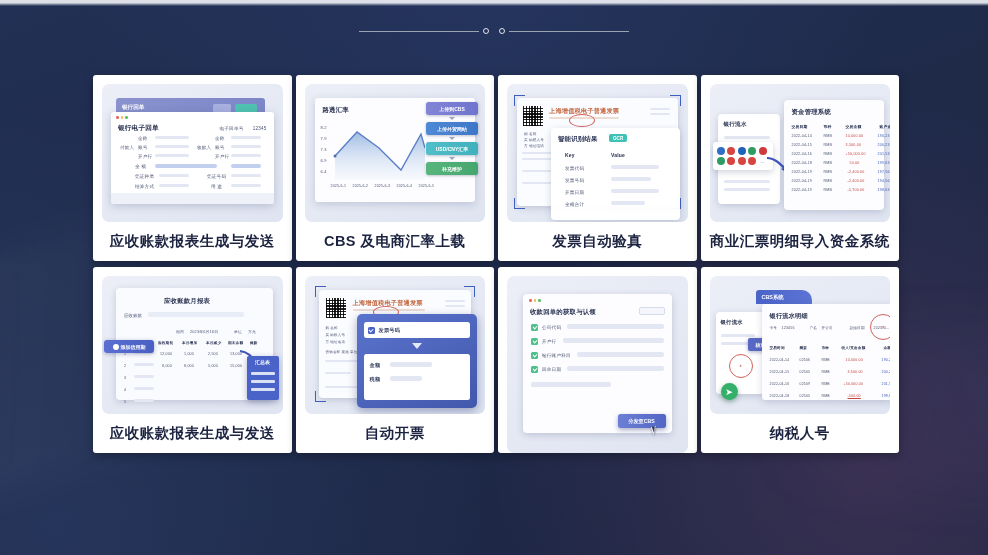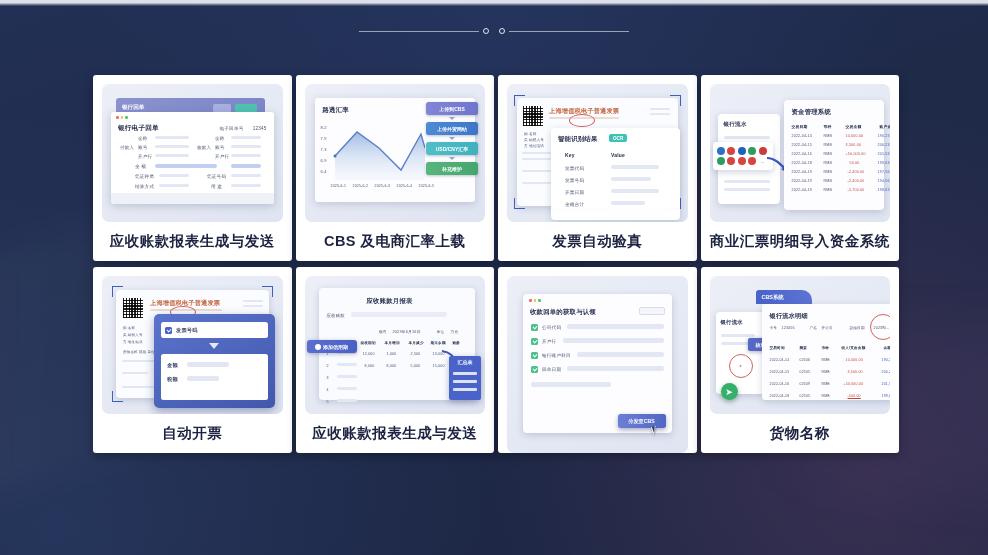--- a/index.html
+++ b/index.html
@@ -473,20 +473,82 @@
         <span class="txt" style="left:40px;top:88px;font-size:3.6px">RMB</span>
         <span class="txt" style="left:64px;top:88px;font-size:3.6px;color:#c4463f">-5,700.00</span>
         <span class="txt" style="left:94px;top:88px;font-size:3.6px;color:#3a5bb8">198,634.00</span>
       </div>
     </div>
     <div class="card-label">商业汇票明细导入资金系统</div>
   </div>
 
   <div class="card">
     <div class="card-thumb">
+      <div class="pane" style="left:14px;top:12px;right:10px;bottom:14px;background:#fafbff">
+        <span class="txt hd" style="left:48px;top:9px;font-size:6.4px">应收账款月报表</span>
+        <span class="txt" style="left:8px;top:25px;font-size:4.4px">应收账款</span>
+        <span class="bar lite" style="position:absolute;left:32px;top:24px;width:96px;height:5px;background:#e8ecf7"></span>
+
+        <span class="txt" style="left:60px;top:41px;font-size:3.8px">期间</span>
+        <span class="txt" style="left:74px;top:41px;font-size:3.8px">2023年6月16日</span>
+        <span class="txt" style="left:118px;top:41px;font-size:3.8px">单位</span>
+        <span class="txt" style="left:132px;top:41px;font-size:3.8px">万元</span>
+
+        <span class="txt hd" style="left:6px;top:53px;font-size:3.6px">序号</span>
+        <span class="txt hd" style="left:18px;top:53px;font-size:3.6px">客户名称</span>
+        <span class="txt hd" style="left:42px;top:53px;font-size:3.6px">应收期初</span>
+        <span class="txt hd" style="left:66px;top:53px;font-size:3.6px">本月增加</span>
+        <span class="txt hd" style="left:90px;top:53px;font-size:3.6px">本月减少</span>
+        <span class="txt hd" style="left:112px;top:53px;font-size:3.6px">期末余额</span>
+        <span class="txt hd" style="left:134px;top:53px;font-size:3.6px">账龄</span>
+
+        <span class="txt" style="left:8px;top:64px;font-size:3.6px">1</span>
+        <span class="bar lite" style="position:absolute;left:18px;top:63px;width:20px;height:3px"></span>
+        <span class="txt" style="left:44px;top:64px;font-size:3.6px">12,000</span>
+        <span class="txt" style="left:68px;top:64px;font-size:3.6px">1,000</span>
+        <span class="txt" style="left:92px;top:64px;font-size:3.6px">2,500</span>
+        <span class="txt" style="left:114px;top:64px;font-size:3.6px">13,000</span>
+
+        <span class="txt" style="left:8px;top:76px;font-size:3.6px">2</span>
+        <span class="bar lite" style="position:absolute;left:18px;top:75px;width:20px;height:3px"></span>
+        <span class="txt" style="left:46px;top:76px;font-size:3.6px">8,000</span>
+        <span class="txt" style="left:68px;top:76px;font-size:3.6px">8,000</span>
+        <span class="txt" style="left:92px;top:76px;font-size:3.6px">5,000</span>
+        <span class="txt" style="left:114px;top:76px;font-size:3.6px">15,000</span>
+
+        <span class="txt" style="left:8px;top:88px;font-size:3.6px">3</span>
+        <span class="bar lite" style="position:absolute;left:18px;top:87px;width:20px;height:3px"></span>
+        <span class="txt" style="left:8px;top:100px;font-size:3.6px">4</span>
+        <span class="bar lite" style="position:absolute;left:18px;top:99px;width:20px;height:3px"></span>
+        <span class="txt" style="left:8px;top:112px;font-size:3.6px">5</span>
+        <span class="bar lite" style="position:absolute;left:18px;top:111px;width:20px;height:3px"></span>
+      </div>
+
+      <div class="badge-btn" style="left:2px;top:64px;width:50px;height:13px;background:linear-gradient(90deg,#5a6fd0,#4a5fc4)">
+        <span style="width:6px;height:6px;border-radius:50%;background:#fff;display:inline-block"></span>
+        <span>添加信用期</span>
+      </div>
+
+      <svg style="position:absolute;right:24px;top:74px" width="20" height="20" viewBox="0 0 20 20">
+        <path d="M1 1 C8 2 14 7 17 14" stroke="#4056b8" stroke-width="2" fill="none"></path>
+        <path d="M18 15 L12 13 L16 8 Z" fill="#4056b8"></path>
+      </svg>
+
+      <div class="file-ico" style="right:4px;bottom:14px;width:32px;height:44px">
+        <span>汇总表</span>
+        <span class="ln" style="top:16px"></span>
+        <span class="ln" style="top:24px"></span>
+        <span class="ln" style="top:32px"></span>
+      </div>
+    </div>
+    <div class="card-label">应收账款报表生成与发送</div>
+  </div>
+
+  <div class="card">
+    <div class="card-thumb">
       <div class="pane" style="left:14px;top:14px;right:14px;bottom:16px;background:#fbfcff">
         <span class="corner" style="left:-4px;top:-4px;border-right:0;border-bottom:0"></span>
         <span class="corner" style="right:-4px;top:-4px;border-left:0;border-bottom:0"></span>
         <span class="corner" style="left:-4px;bottom:-4px;border-right:0;border-top:0"></span>
         <span class="corner" style="right:-4px;bottom:-4px;border-left:0;border-top:0"></span>
 
         <span class="qr" style="left:7px;top:8px;width:20px;height:20px"></span>
         <span class="txt" style="left:34px;top:9px;font-size:6.2px;color:#c2663e;font-weight:bold">上海增值税电子普通发票</span>
         <span class="bar lite" style="position:absolute;left:34px;top:19px;width:72px;height:2.2px;background:#eddcd2"></span>
         <span class="bar lite" style="position:absolute;right:6px;top:10px;width:20px;height:2.2px"></span>
@@ -511,82 +573,20 @@
 
         <div style="position:absolute;left:7px;top:40px;right:7px;bottom:8px;background:#fff;border-radius:2.5px">
           <span class="txt" style="left:6px;top:8px;font-size:5.2px;color:#3b4668;font-weight:bold">金额</span>
           <span class="bar lite" style="position:absolute;left:26px;top:8px;width:42px;height:5px"></span>
           <span class="txt" style="left:6px;top:22px;font-size:5.2px;color:#3b4668;font-weight:bold">税额</span>
           <span class="bar lite" style="position:absolute;left:26px;top:22px;width:32px;height:5px"></span>
         </div>
       </div>
     </div>
     <div class="card-label">自动开票</div>
-  </div>
-
-  <div class="card">
-    <div class="card-thumb">
-      <div class="pane" style="left:14px;top:12px;right:10px;bottom:14px;background:#fafbff">
-        <span class="txt hd" style="left:48px;top:9px;font-size:6.4px">应收账款月报表</span>
-        <span class="txt" style="left:8px;top:25px;font-size:4.4px">应收账款</span>
-        <span class="bar lite" style="position:absolute;left:32px;top:24px;width:96px;height:5px;background:#e8ecf7"></span>
-
-        <span class="txt" style="left:60px;top:41px;font-size:3.8px">期间</span>
-        <span class="txt" style="left:74px;top:41px;font-size:3.8px">2023年6月16日</span>
-        <span class="txt" style="left:118px;top:41px;font-size:3.8px">单位</span>
-        <span class="txt" style="left:132px;top:41px;font-size:3.8px">万元</span>
-
-        <span class="txt hd" style="left:6px;top:53px;font-size:3.6px">序号</span>
-        <span class="txt hd" style="left:18px;top:53px;font-size:3.6px">客户名称</span>
-        <span class="txt hd" style="left:42px;top:53px;font-size:3.6px">应收期初</span>
-        <span class="txt hd" style="left:66px;top:53px;font-size:3.6px">本月增加</span>
-        <span class="txt hd" style="left:90px;top:53px;font-size:3.6px">本月减少</span>
-        <span class="txt hd" style="left:112px;top:53px;font-size:3.6px">期末余额</span>
-        <span class="txt hd" style="left:134px;top:53px;font-size:3.6px">账龄</span>
-
-        <span class="txt" style="left:8px;top:64px;font-size:3.6px">1</span>
-        <span class="bar lite" style="position:absolute;left:18px;top:63px;width:20px;height:3px"></span>
-        <span class="txt" style="left:44px;top:64px;font-size:3.6px">12,000</span>
-        <span class="txt" style="left:68px;top:64px;font-size:3.6px">1,000</span>
-        <span class="txt" style="left:92px;top:64px;font-size:3.6px">2,500</span>
-        <span class="txt" style="left:114px;top:64px;font-size:3.6px">13,000</span>
-
-        <span class="txt" style="left:8px;top:76px;font-size:3.6px">2</span>
-        <span class="bar lite" style="position:absolute;left:18px;top:75px;width:20px;height:3px"></span>
-        <span class="txt" style="left:46px;top:76px;font-size:3.6px">8,000</span>
-        <span class="txt" style="left:68px;top:76px;font-size:3.6px">8,000</span>
-        <span class="txt" style="left:92px;top:76px;font-size:3.6px">5,000</span>
-        <span class="txt" style="left:114px;top:76px;font-size:3.6px">15,000</span>
-
-        <span class="txt" style="left:8px;top:88px;font-size:3.6px">3</span>
-        <span class="bar lite" style="position:absolute;left:18px;top:87px;width:20px;height:3px"></span>
-        <span class="txt" style="left:8px;top:100px;font-size:3.6px">4</span>
-        <span class="bar lite" style="position:absolute;left:18px;top:99px;width:20px;height:3px"></span>
-        <span class="txt" style="left:8px;top:112px;font-size:3.6px">5</span>
-        <span class="bar lite" style="position:absolute;left:18px;top:111px;width:20px;height:3px"></span>
-      </div>
-
-      <div class="badge-btn" style="left:2px;top:64px;width:50px;height:13px;background:linear-gradient(90deg,#5a6fd0,#4a5fc4)">
-        <span style="width:6px;height:6px;border-radius:50%;background:#fff;display:inline-block"></span>
-        <span>添加信用期</span>
-      </div>
-
-      <svg style="position:absolute;right:24px;top:74px" width="20" height="20" viewBox="0 0 20 20">
-        <path d="M1 1 C8 2 14 7 17 14" stroke="#4056b8" stroke-width="2" fill="none"></path>
-        <path d="M18 15 L12 13 L16 8 Z" fill="#4056b8"></path>
-      </svg>
-
-      <div class="file-ico" style="right:4px;bottom:14px;width:32px;height:44px">
-        <span>汇总表</span>
-        <span class="ln" style="top:16px"></span>
-        <span class="ln" style="top:24px"></span>
-        <span class="ln" style="top:32px"></span>
-      </div>
-    </div>
-    <div class="card-label">应收账款报表生成与发送</div>
   </div>
 
   <div class="card">
     <div class="card-thumb">
       <div class="pane" style="left:16px;top:18px;right:16px;bottom:20px;background:#fdfdff">
         <span class="dots" style="left:6px;top:5px">
             <i></i>
             <i></i>
             <i></i>
           </span>
@@ -674,16 +674,16 @@
         <span class="txt" style="left:82px;top:78px;font-size:3.5px;color:#c4463f">+50,000.00</span>
         <span class="txt" style="left:120px;top:78px;font-size:3.5px;color:#3a5bb8">201,534</span>
 
         <span class="txt" style="left:8px;top:90px;font-size:3.5px">2022-04-18</span>
         <span class="txt" style="left:38px;top:90px;font-size:3.5px">02505</span>
         <span class="txt" style="left:60px;top:90px;font-size:3.5px">RMB</span>
         <span class="txt" style="left:86px;top:90px;font-size:3.5px;color:#c4463f;text-decoration:underline">-500.00</span>
         <span class="txt" style="left:120px;top:90px;font-size:3.5px;color:#3a5bb8">199,634</span>
       </div>
     </div>
-    <div class="card-label">货物名称</div>
+    <div class="card-label">纳税人号</div>
   </div>
 
 </div>
 
 </body></html>

